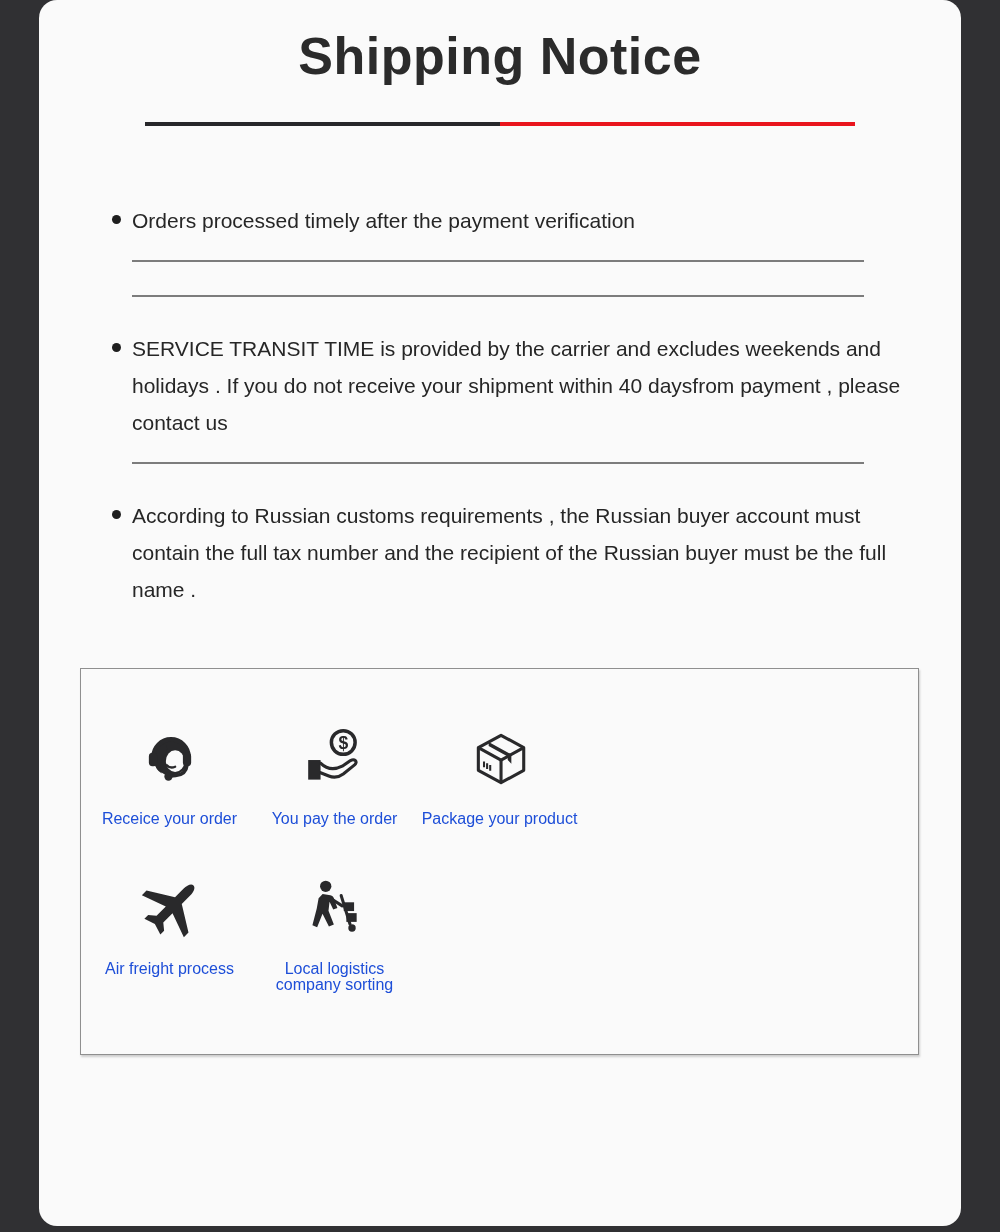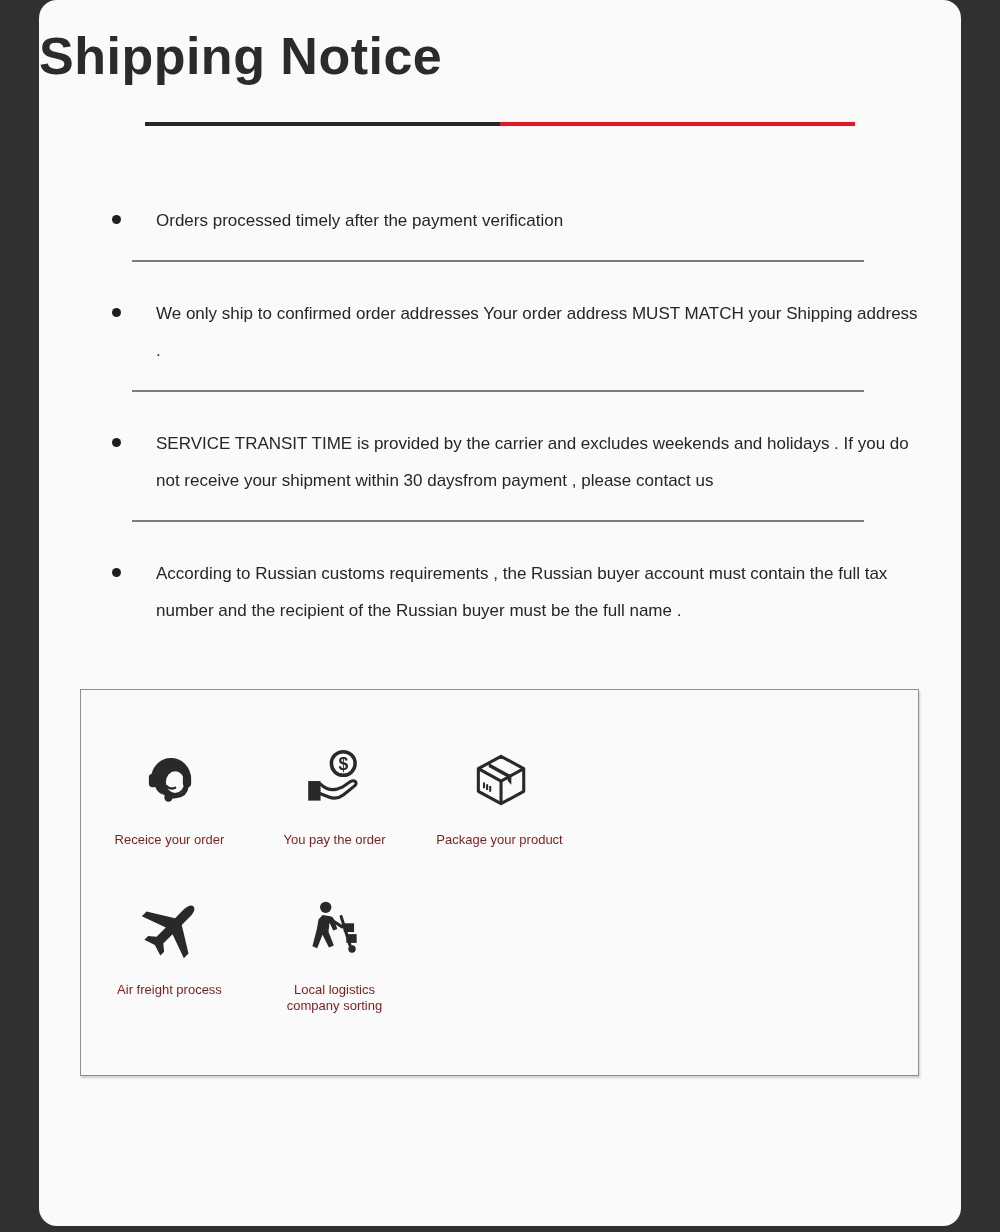--- a/index.html
+++ b/index.html
@@ -20,45 +20,45 @@
   }
   .card{
     width:922px;height:1226px;
     margin:0 auto;
     background:var(--card);
     border-radius:18px;
     overflow:hidden;
   }
   .page-title{
     margin:26px 0 0 0;
+    text-align:center;
     font-size:52px;
     line-height:60px;
     font-weight:700;
     letter-spacing:.5px;
     color:#2b2b2b;
   }
   .title-underline{
     width:710px;height:4px;
     margin:36px auto 0 auto;
     background:linear-gradient(to right,#27272a 50%,var(--accent) 50%);
   }
   .notices{
     width:792px;
     margin:76px 0 0 93px;
   }
   .notice-item{
     position:relative;
     padding-left:0;
   }
   .notice-text{
-    font-size:17px;
+    font-size:21px;
     line-height:37px;
     color:#262626;
     max-width:785px;
-    margin-left:24px;
   }
   .bullet-dot{
     position:absolute;
     left:-20px;top:13px;
     width:9px;height:9px;
     border-radius:50%;
     background:#1e1e1e;
   }
   .notice-divider{
     border:none;
@@ -87,51 +87,47 @@
   .step-icon{
     height:72px;
     display:flex;
     align-items:center;
     justify-content:center;
     margin-bottom:16px;
   }
   .step-icon svg{width:66px;height:66px;display:block;}
   .step-icon.icon-lg svg{width:76px;height:76px;}
   .step-label{
-    font-size:13px;
+    font-size:16px;
     line-height:16px;
-    color:#7f1d1d;
+    color:#1d4ed8;
     white-space:pre-line;
   }
 </style>
 </head>
 <body>
 
 <div class="card">
 
   <h1 class="page-title">Shipping Notice</h1>
   <div class="title-underline"></div>
 
   <div class="notices">
 
     <div class="notice-item">
       <span class="bullet-dot"></span>
       <div class="notice-text">Orders processed timely after the payment verification</div>
     </div>
     <hr class="notice-divider">
 
+    <hr class="notice-divider">
+
     <div class="notice-item">
       <span class="bullet-dot"></span>
-      <div class="notice-text">We only ship to confirmed order addresses Your order address MUST MATCH your Shipping address .</div>
-    </div>
-    <hr class="notice-divider">
-
-    <div class="notice-item">
-      <span class="bullet-dot"></span>
-      <div class="notice-text">SERVICE TRANSIT TIME is provided by the carrier and excludes weekends and holidays . If you do not receive your shipment within 30 daysfrom payment , please contact us</div>
+      <div class="notice-text">SERVICE TRANSIT TIME is provided by the carrier and excludes weekends and holidays . If you do not receive your shipment within 40 daysfrom payment , please contact us</div>
     </div>
     <hr class="notice-divider">
 
     <div class="notice-item">
       <span class="bullet-dot"></span>
       <div class="notice-text">According to Russian customs requirements , the Russian buyer account must contain the full tax number and the recipient of the Russian buyer must be the full name .</div>
     </div>
 
   </div>
 

